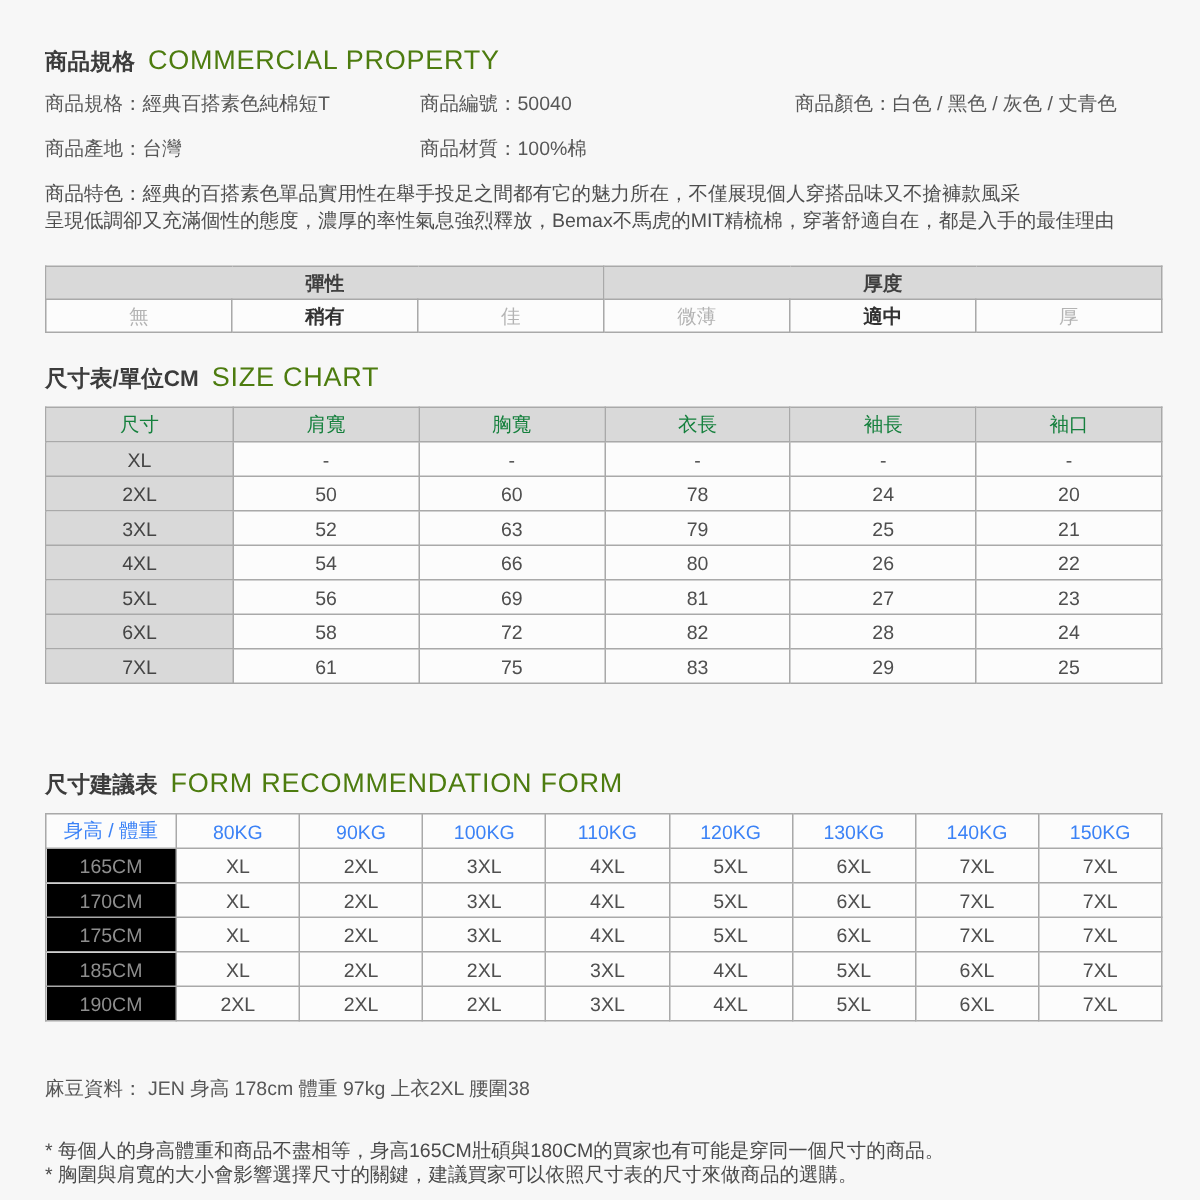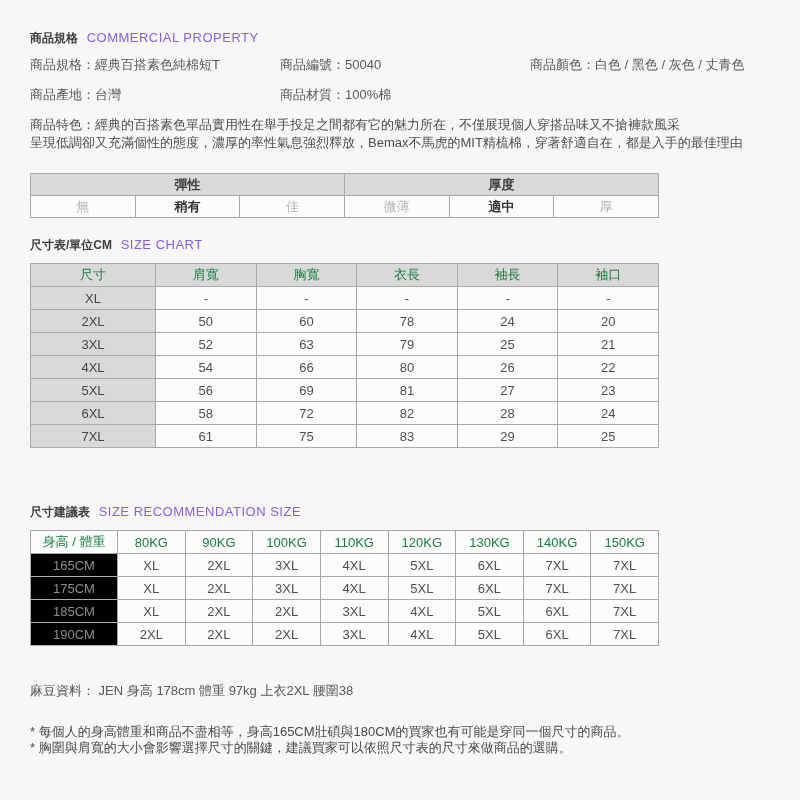--- a/index.html
+++ b/index.html
@@ -7,49 +7,49 @@
   body {
     background: #f7f7f7;
     font-family: "Liberation Sans", "DejaVu Sans", sans-serif;
     color: #565656;
     font-size: 13px;
   }
   .page { padding: 30px 25px 0 30px; }
 
   
   .sec-heading { margin-bottom: 9px; }
-  .sec-heading .cn { font-size: 12px; font-weight: bold; color: #3c3c3c; }
-  .sec-heading .en { font-size: 13px; color: #8b5cf6; margin-left: 5px; letter-spacing: 0.5px; }
+  .sec-heading .cn { font-size: 15px; font-weight: bold; color: #3c3c3c; }
+  .sec-heading .en { font-size: 18px; color: #4d7c0f; margin-left: 5px; letter-spacing: 0.5px; }
 
   
   .info-row { display: grid; grid-template-columns: 250px 250px 1fr; margin-bottom: 12px; }
   .field { white-space: nowrap; }
   .field .lbl, .field .val { color: #575757; }
 
   
   .feature { line-height: 18px; margin-top: 0; margin-bottom: 21px; color: #4e4e4e; }
 
   
-  table { border-collapse: collapse; table-layout: fixed; width: 629px; }
+  table { border-collapse: collapse; table-layout: fixed; width: 745px; }
   td, th { border: 1px solid #a9a9a9; text-align: center; font-weight: normal;
            height: 23px; padding: 1px 2px; background: #fcfcfc; font-size: 13px;
            overflow: hidden; white-space: nowrap; }
 
   
   .attr-table td.group-head { background: #d9d9d9; color: #3f3f3f; font-weight: bold; height: 22px; }
   .attr-table td.opt { color: #b3b3b3; height: 22px; }
   .attr-table td.opt.sel { color: #333333; font-weight: bold; }
 
   
   .size-table th { background: #d9d9d9; color: #15803d; }
   .size-table td { color: #4f4f4f; }
   .size-table td.rowhead { background: #d9d9d9; color: #454545; }
 
   
-  .rec-table th { background: #fcfcfc; color: #15803d; }
+  .rec-table th { background: #fcfcfc; color: #3b82f6; }
   .rec-table td { color: #4f4f4f; }
   .rec-table td.rowhead { background: #000000; color: #8e8e8e; }
 
   .gap-lg { height: 37px; }
   .gap-md { height: 19px; }
 
   .notes { margin-top: 36px; color: #4a4a4a; }
   .notes .model-info { margin-bottom: 24px; color: #575757; }
   .notes .star-line { line-height: 16px; }
 </style>
@@ -191,21 +191,21 @@
           <td>25</td>
         </tr>
       </tbody>
   </table>
 
   <div class="gap-lg"></div>
   <div class="gap-md"></div>
 
   <div class="sec-heading">
     <span class="cn">尺寸建議表</span>
-    <span class="en">SIZE RECOMMENDATION SIZE</span>
+    <span class="en">FORM RECOMMENDATION FORM</span>
   </div>
 
   <table class="rec-table">
     <colgroup>
         <col style="width:87px">
         <col>
         <col>
         <col>
         <col>
         <col>
@@ -232,20 +232,31 @@
           <td>XL</td>
           <td>2XL</td>
           <td>3XL</td>
           <td>4XL</td>
           <td>5XL</td>
           <td>6XL</td>
           <td>7XL</td>
           <td>7XL</td>
         </tr>
         <tr>
+          <td class="rowhead">170CM</td>
+          <td>XL</td>
+          <td>2XL</td>
+          <td>3XL</td>
+          <td>4XL</td>
+          <td>5XL</td>
+          <td>6XL</td>
+          <td>7XL</td>
+          <td>7XL</td>
+        </tr>
+        <tr>
           <td class="rowhead">175CM</td>
           <td>XL</td>
           <td>2XL</td>
           <td>3XL</td>
           <td>4XL</td>
           <td>5XL</td>
           <td>6XL</td>
           <td>7XL</td>
           <td>7XL</td>
         </tr>

